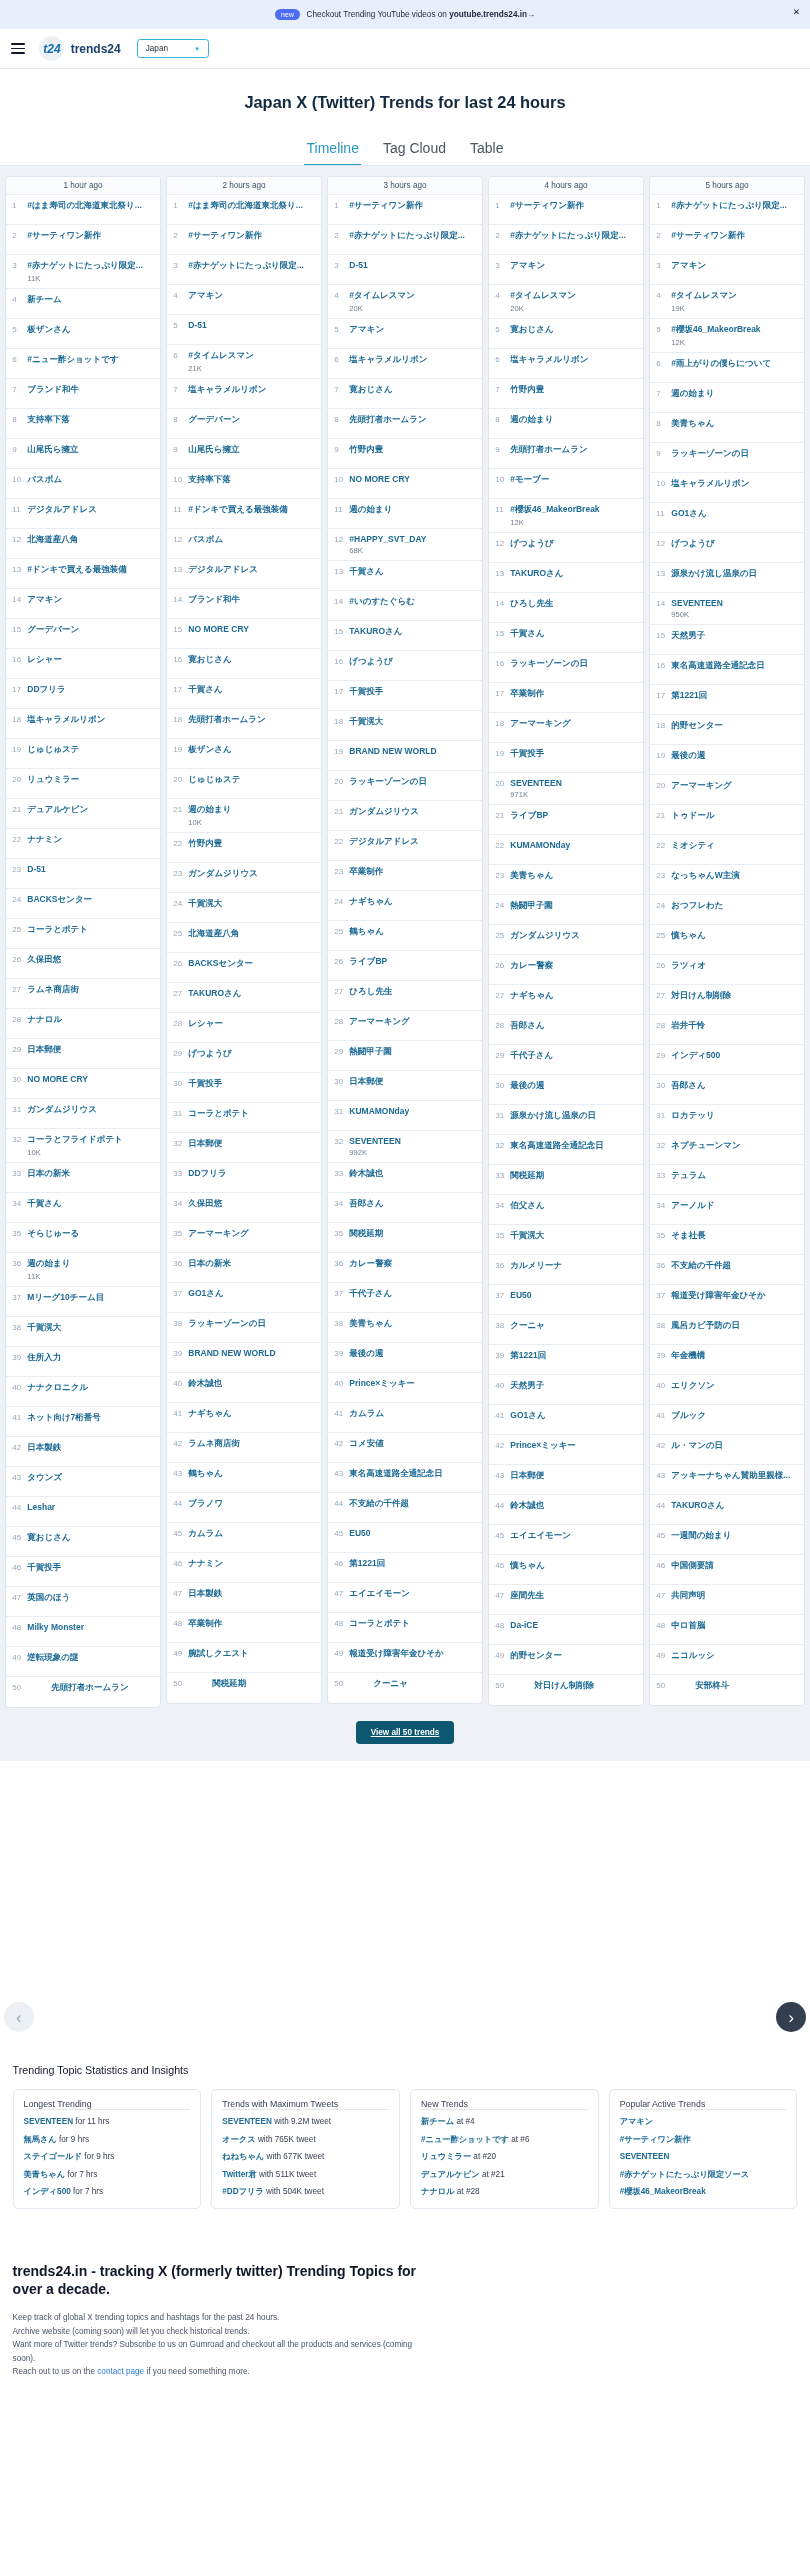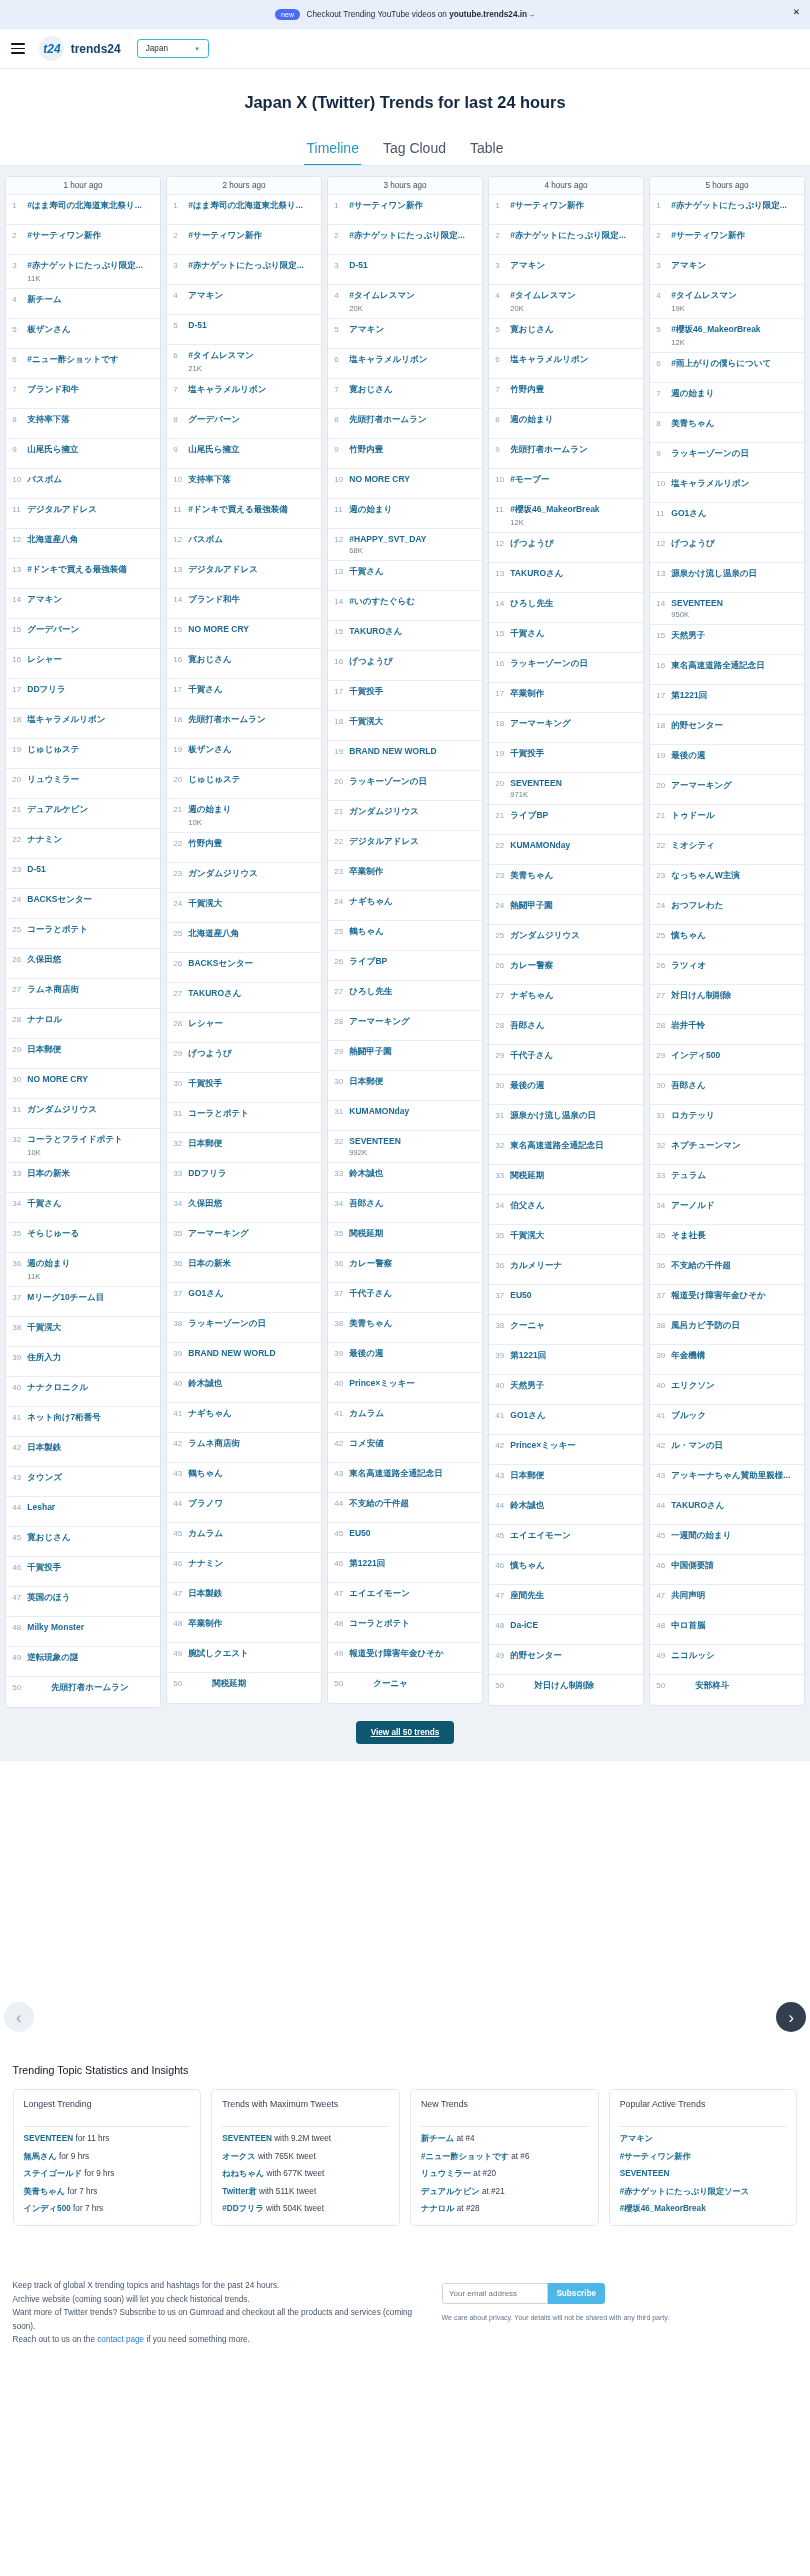--- a/index.html
+++ b/index.html
@@ -40,21 +40,21 @@
   
   .arrows { position:relative; height:33px; margin-top:241px; }
   .arrow { position:absolute; top:0; width:30px; height:30px; border-radius:50%; display:flex; align-items:center; justify-content:center; font-size:16.4px; cursor:pointer; border:none; }
   .arrow.prev { left:3.8px; background:#eceff3; color:#9aa4b1; }
   .arrow.next { right:3.8px; background:#333f4e; color:#ffffff; }
   
   .insights { margin-top:29px; padding:0 12.6px; }
   .insights h2 { font-size:10.7px; font-weight:400; color:#111827; margin-bottom:12.6px; }
   .cards { display:flex; gap:10px; }
   .card { flex:1; background:#fff; border:0.6px solid #e2e8f0; border-radius:5px; padding:8.8px 10px 10px; }
-  .card h3 { font-size:8.8px; font-weight:400; color:#374151; padding-bottom:17px; border-bottom:0.6px solid #e5e7eb; margin-bottom:6.3px; }
+  .card h3 { font-size:8.8px; font-weight:400; color:#374151; padding-bottom:0; border-bottom:0.6px solid #e5e7eb; margin-bottom:6.3px; }
   .card .item { font-size:8.2px; color:#374151; margin-top:5.7px; line-height:1.45; }
   .card .item .t-link { color:#1c6a94; font-weight:700; cursor:pointer; }
   
   .footer { margin-top:53px; padding:0 12.6px 38px; display:flex; gap:25px; }
   .footer-left { width:404px; }
   .footer-left h2 { font-size:14px; font-weight:700; color:#0f172a; line-height:1.3; margin-bottom:12.6px; }
   .footer-left p { font-size:8.2px; color:#475569; line-height:1.65; }
   .footer-left a { color:#2b7cd3; text-decoration:none; cursor:pointer; }
   .footer-right { flex:1; padding-top:3.8px; }
   .sub-row { display:flex; }
@@ -1669,23 +1669,17 @@
         <div class="item"><span class="t-link">#サーティワン新作</span><span></span></div>
         <div class="item"><span class="t-link">SEVENTEEN</span><span></span></div>
         <div class="item"><span class="t-link">#赤ナゲットにたっぷり限定ソース</span><span></span></div>
         <div class="item"><span class="t-link">#櫻坂46_MakeorBreak</span><span></span></div>
       </div>
     </div>
 </section>
 
 <footer class="footer">
   <div class="footer-left">
+    <h2>trends24.in - tracking X (formerly twitter) Trending Topics for over a decade.</h2>
     <p id="footer-lines"><span>Keep track of global X trending topics and hashtags for the past 24 hours.</span><br><span>Archive website (coming soon) will let you check historical trends.</span><br><span>Want more of Twitter trends? Subscribe to us on Gumroad and checkout all the products and services (coming soon).</span><br><span>Reach out to us on the </span><a>contact page</a><span> if you need something more.</span></p>
-  </div>
-  <div class="footer-right">
-    <div class="sub-row">
-      <input placeholder="Your email address" style="">
-      <button>Subscribe</button>
-    </div>
-    <p class="privacy">We care about privacy. Your details will not be shared with any third party.</p>
   </div>
 </footer>
 
 
 </body></html>

